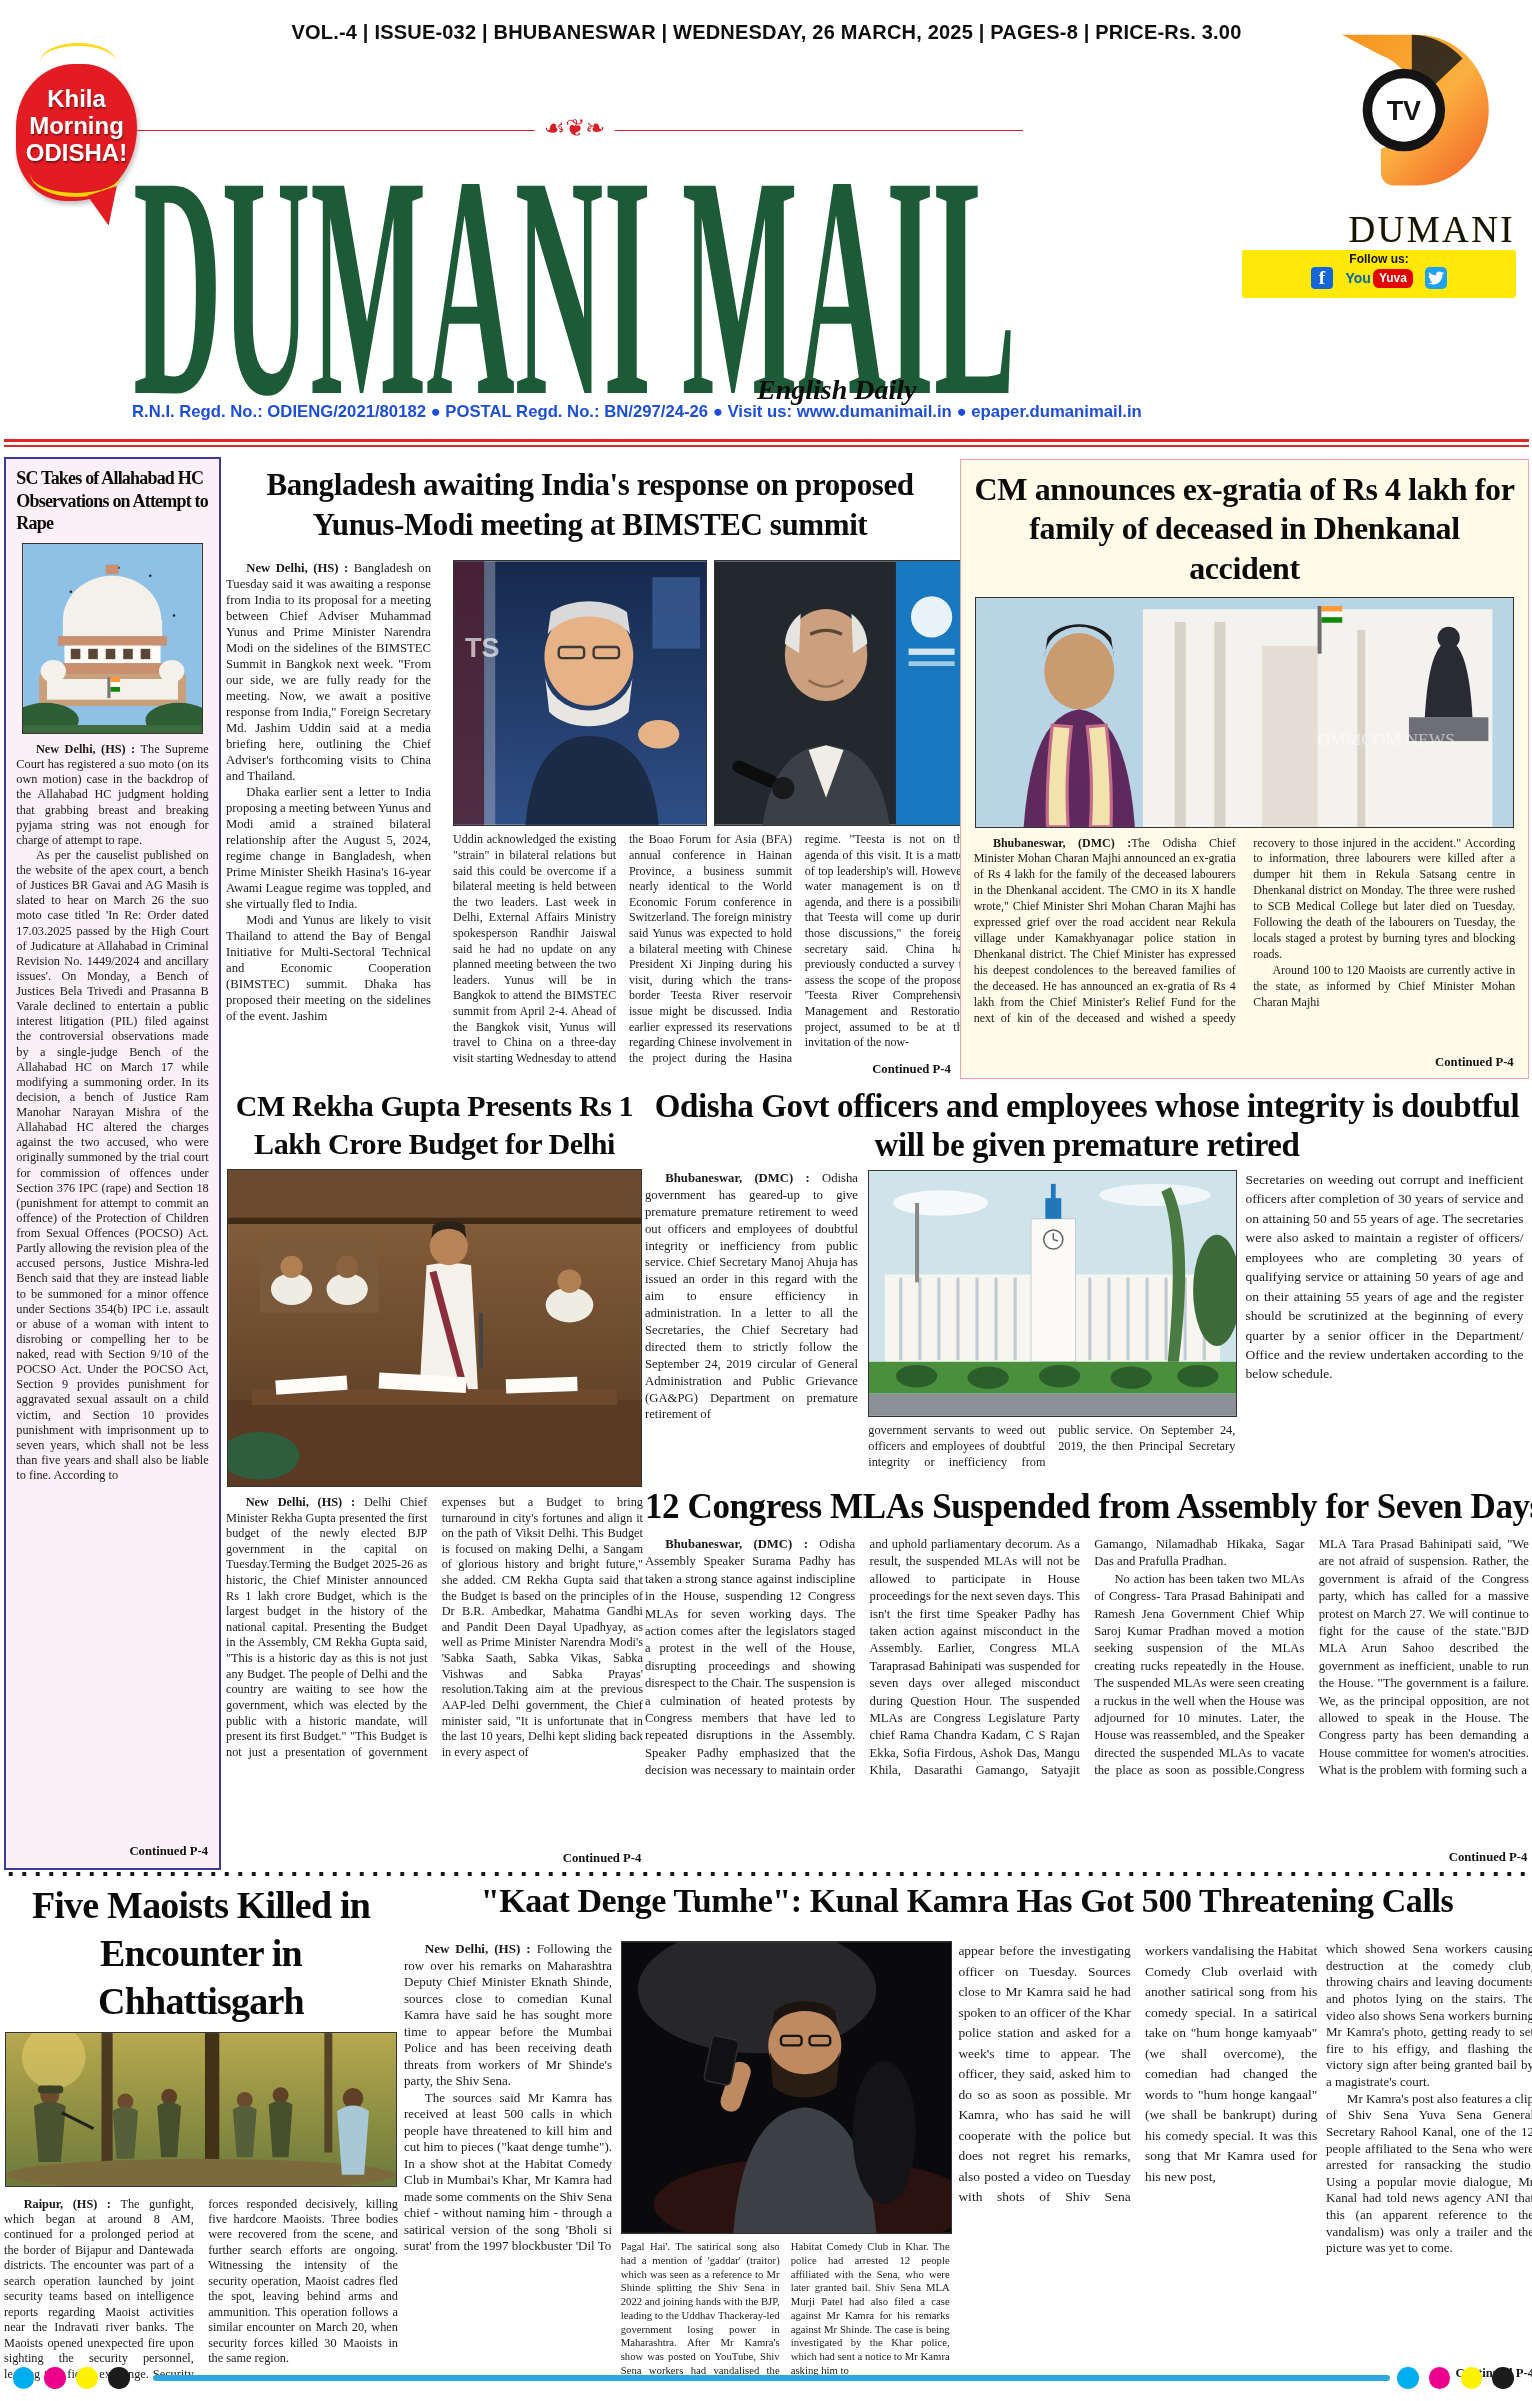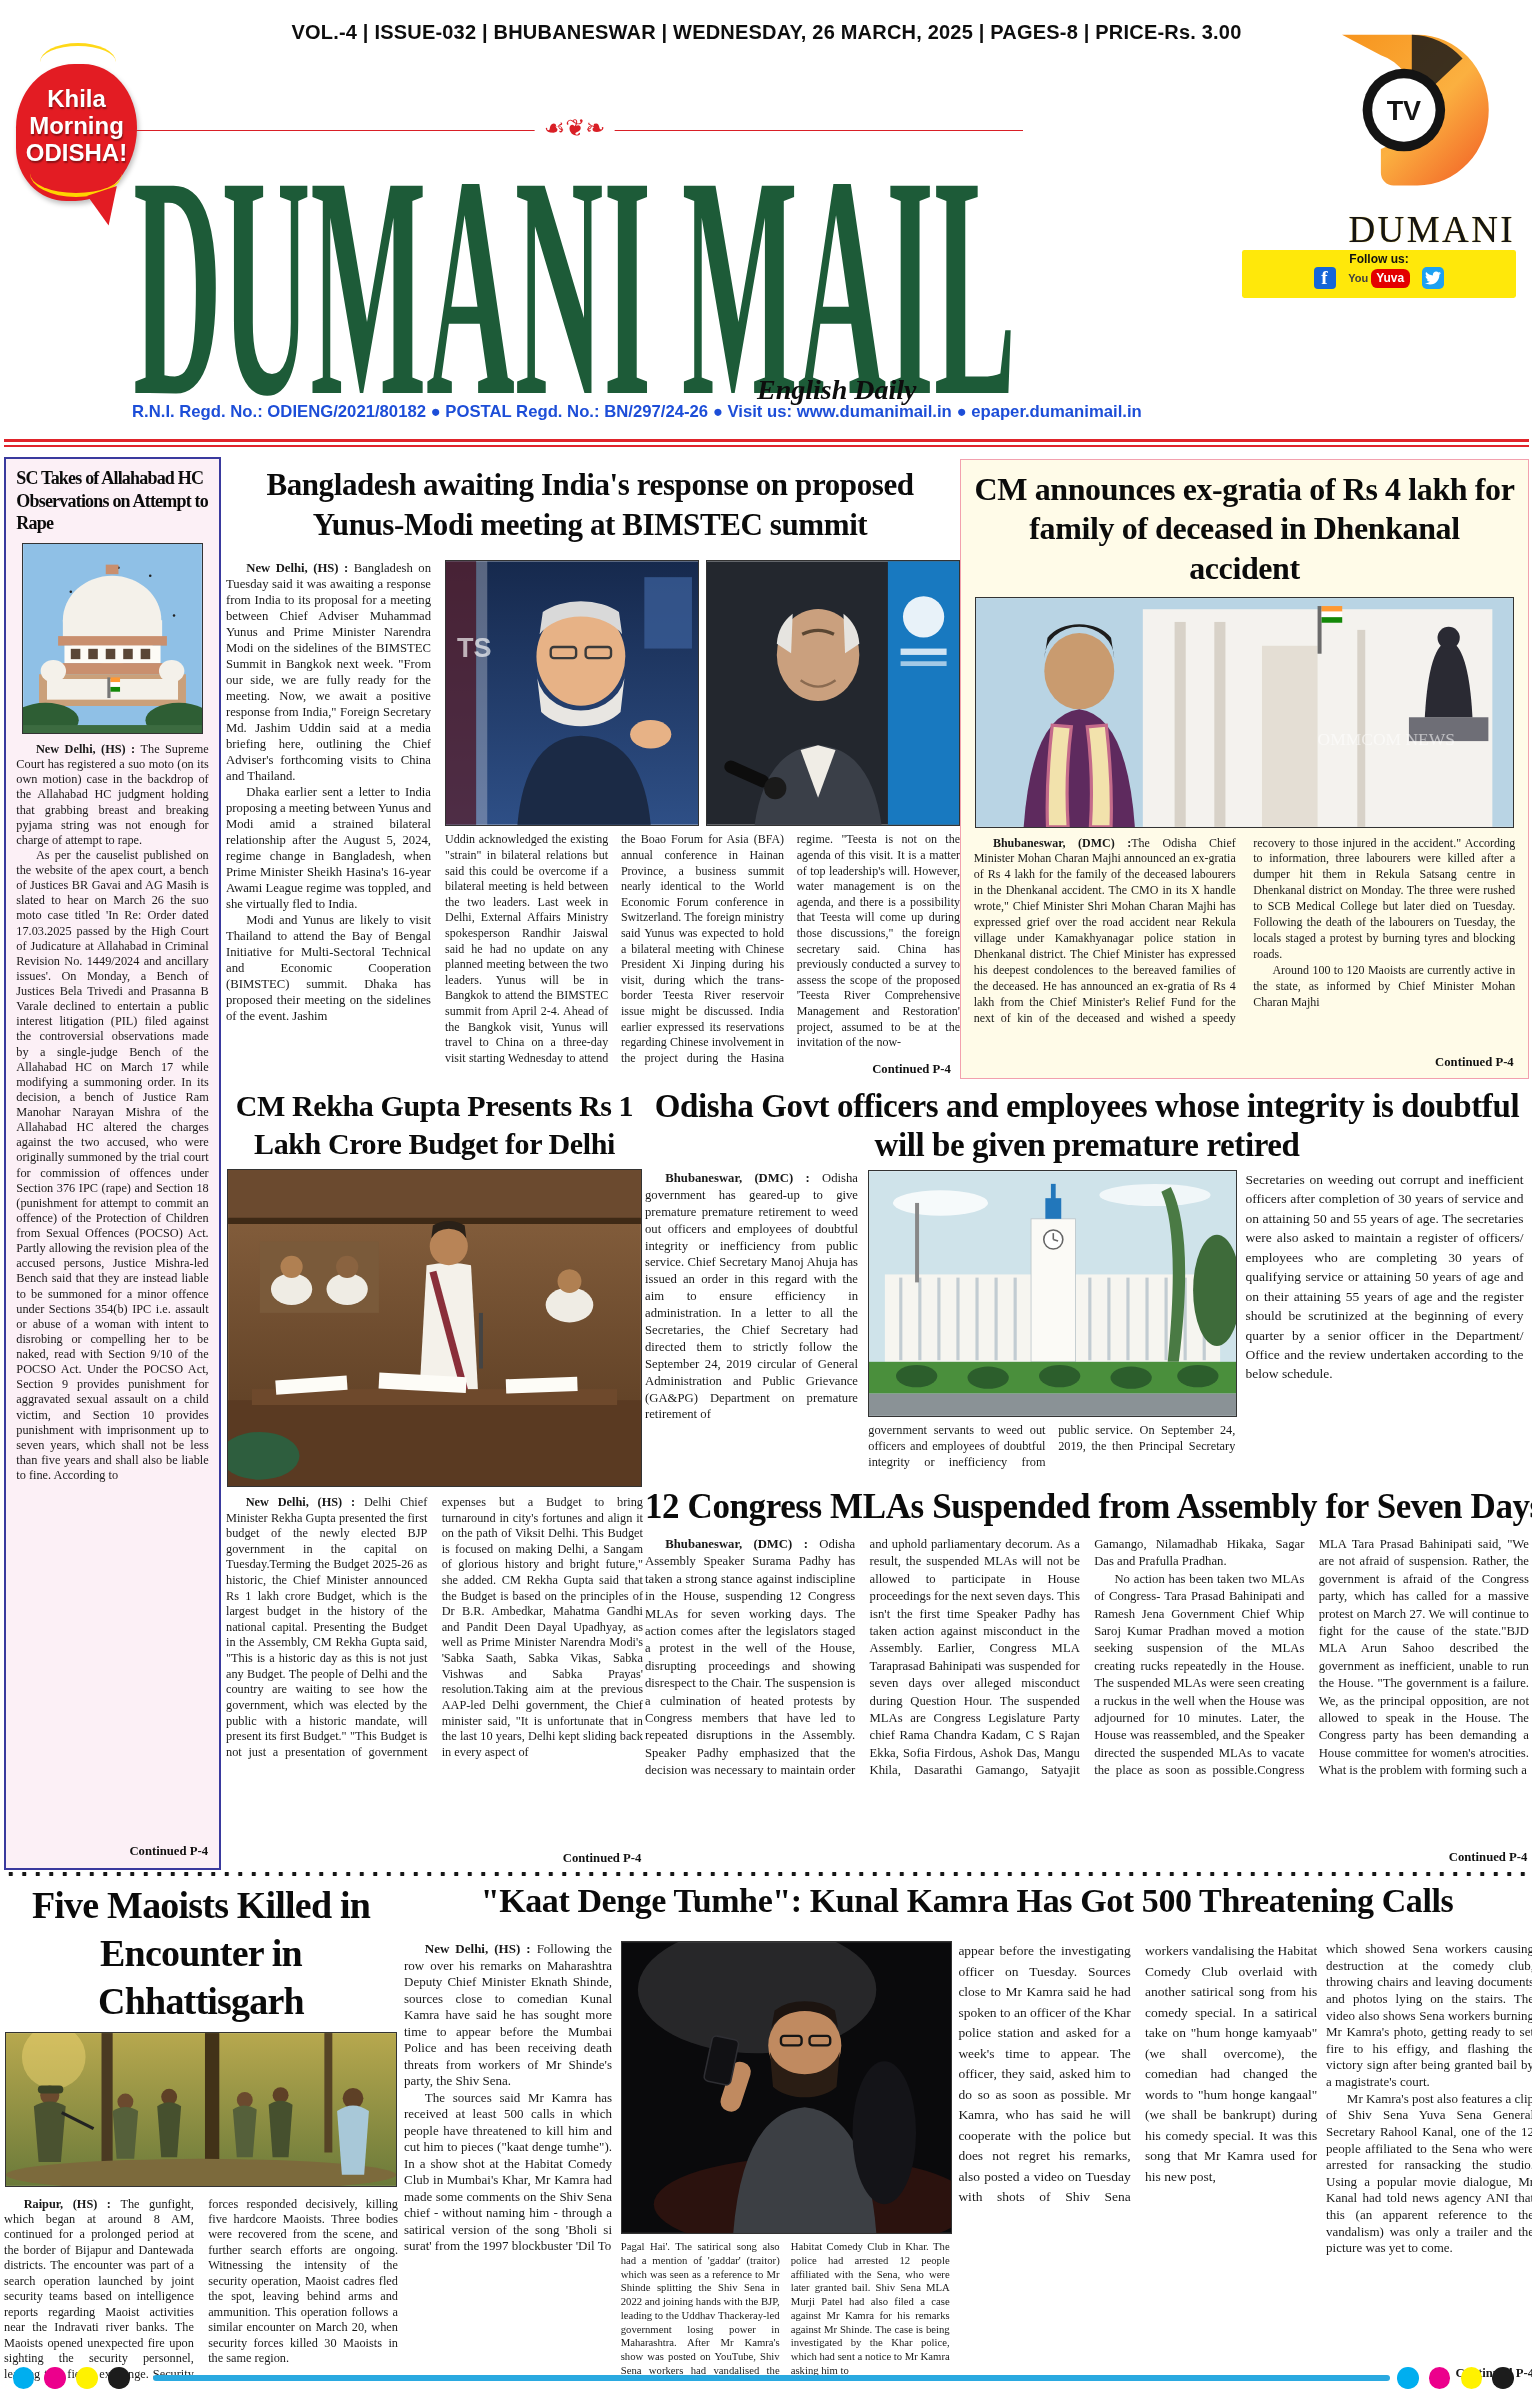--- a/index.html
+++ b/index.html
@@ -18,42 +18,42 @@
   .mastsvg{left:126px;top:140px;}
   .rni{left:132px;top:402px;font-family:"Liberation Sans",sans-serif;font-weight:bold;font-size:16.7px;color:#1d4ed8;}
   .edition{left:757px;top:374px;font-style:italic;font-weight:bold;font-size:28px;color:#0d0d0d;}
   .tvlogo{left:1310px;top:22px;}
   .brand{left:1277px;top:208px;width:238px;text-align:right;font-weight:normal;font-size:37px;letter-spacing:2.4px;color:#141414;text-shadow:0 0 0.8px #caa000;}
   .followbox{left:1242px;top:250px;width:274px;height:48px;background:#ffe80a;border-radius:2.4px;text-align:center;}
   .followbox .ft{font-family:"Liberation Sans",sans-serif;font-weight:bold;font-size:12px;margin-top:1.6px;}
   .icons{display:flex;justify-content:center;align-items:center;gap:12.7px;margin-top:1.6px;}
   .fbic{width:22px;height:22px;background:#1566d8;border-radius:4px;color:#fff;font-family:"Liberation Serif",serif;font-weight:bold;font-size:19px;line-height:22px;text-align:center;}
   .ytwrap{display:flex;align-items:center;gap:2.4px;font-family:"Liberation Sans",sans-serif;font-weight:bold;}
-  .ytyou{font-size:11px;color:#404040;}
+  .ytyou{font-size:14px;color:#0369a1;}
   .yttube{background:#e30000;color:#fff;font-size:12px;padding:2.4px 5.6px;border-radius:6.4px;}
   .twic{width:22px;height:22px;background:#1da1f2;border-radius:4.8px;display:flex;align-items:center;justify-content:center;}
   .dblrule{left:4px;top:439px;width:1525px;}
   .dblrule .r1{height:3.2px;background:#e0242b;}
   .dblrule .r2{height:1.6px;background:#e0242b;margin-top:3.2px;}
   
   .headline{font-weight:bold;color:#0b0b0b;text-align:center;letter-spacing:-0.4px;}
   .dateline{font-weight:bold;}
   .bodytext{text-align:justify;color:#191919;overflow:hidden;}
   .bodytext p{margin:0;text-indent:1.6em;}
   .cont{position:absolute;font-weight:bold;font-size:12.7px;background:inherit;}
   .photoframe{border:0.8px solid #333;display:block;}
   
   .scbox{left:4px;top:457px;width:217px;height:1413px;background:#fcf0f6;border:2.4px solid #3a3a9e;box-sizing:border-box;padding:8px 10.3px;}
   .scbox .headline{text-align:left;font-size:18px;line-height:1.26;letter-spacing:-0.8px;}
   .scbox .bodytext{font-size:12.3px;line-height:1.23;margin-top:8px;height:938px;}
   .scbox .cont{right:11px;bottom:9.5px;background:#fcf0f6;}
   
   .bdart{left:226px;top:465px;width:728px;height:614px;}
   .bdart .headline{font-size:31px;line-height:1.28;}
-  .bdrow{position:absolute;top:95px;left:0;display:flex;gap:14px;}
+  .bdrow{position:absolute;top:95px;left:0;display:flex;gap:22px;}
   .bdcol1{width:205px;height:515px;font-size:12.7px;line-height:1.26;}
   .bdright{width:515px;}
   .bdphotos{display:flex;gap:6.4px;text-align:center;}
   .bdunder{margin-top:6.4px;column-count:3;column-gap:12.7px;font-size:12px;line-height:1.3;height:238px;}
   .bdart .cont{right:3.2px;bottom:1.6px;background:#fff;}
   
   .cmbox{left:960px;top:459px;width:569px;height:620px;background:#fffbe8;border:1.6px solid #f2a0ae;box-sizing:border-box;padding:9.5px 12.7px;}
   .cmbox .headline{font-size:32px;line-height:1.24;}
   .cmbox .bodytext{margin-top:8px;column-count:2;column-gap:17.5px;font-size:12px;line-height:1.33;height:200px;}
   .cmbox .cont{right:14.3px;bottom:8px;background:#fffbe8;}

